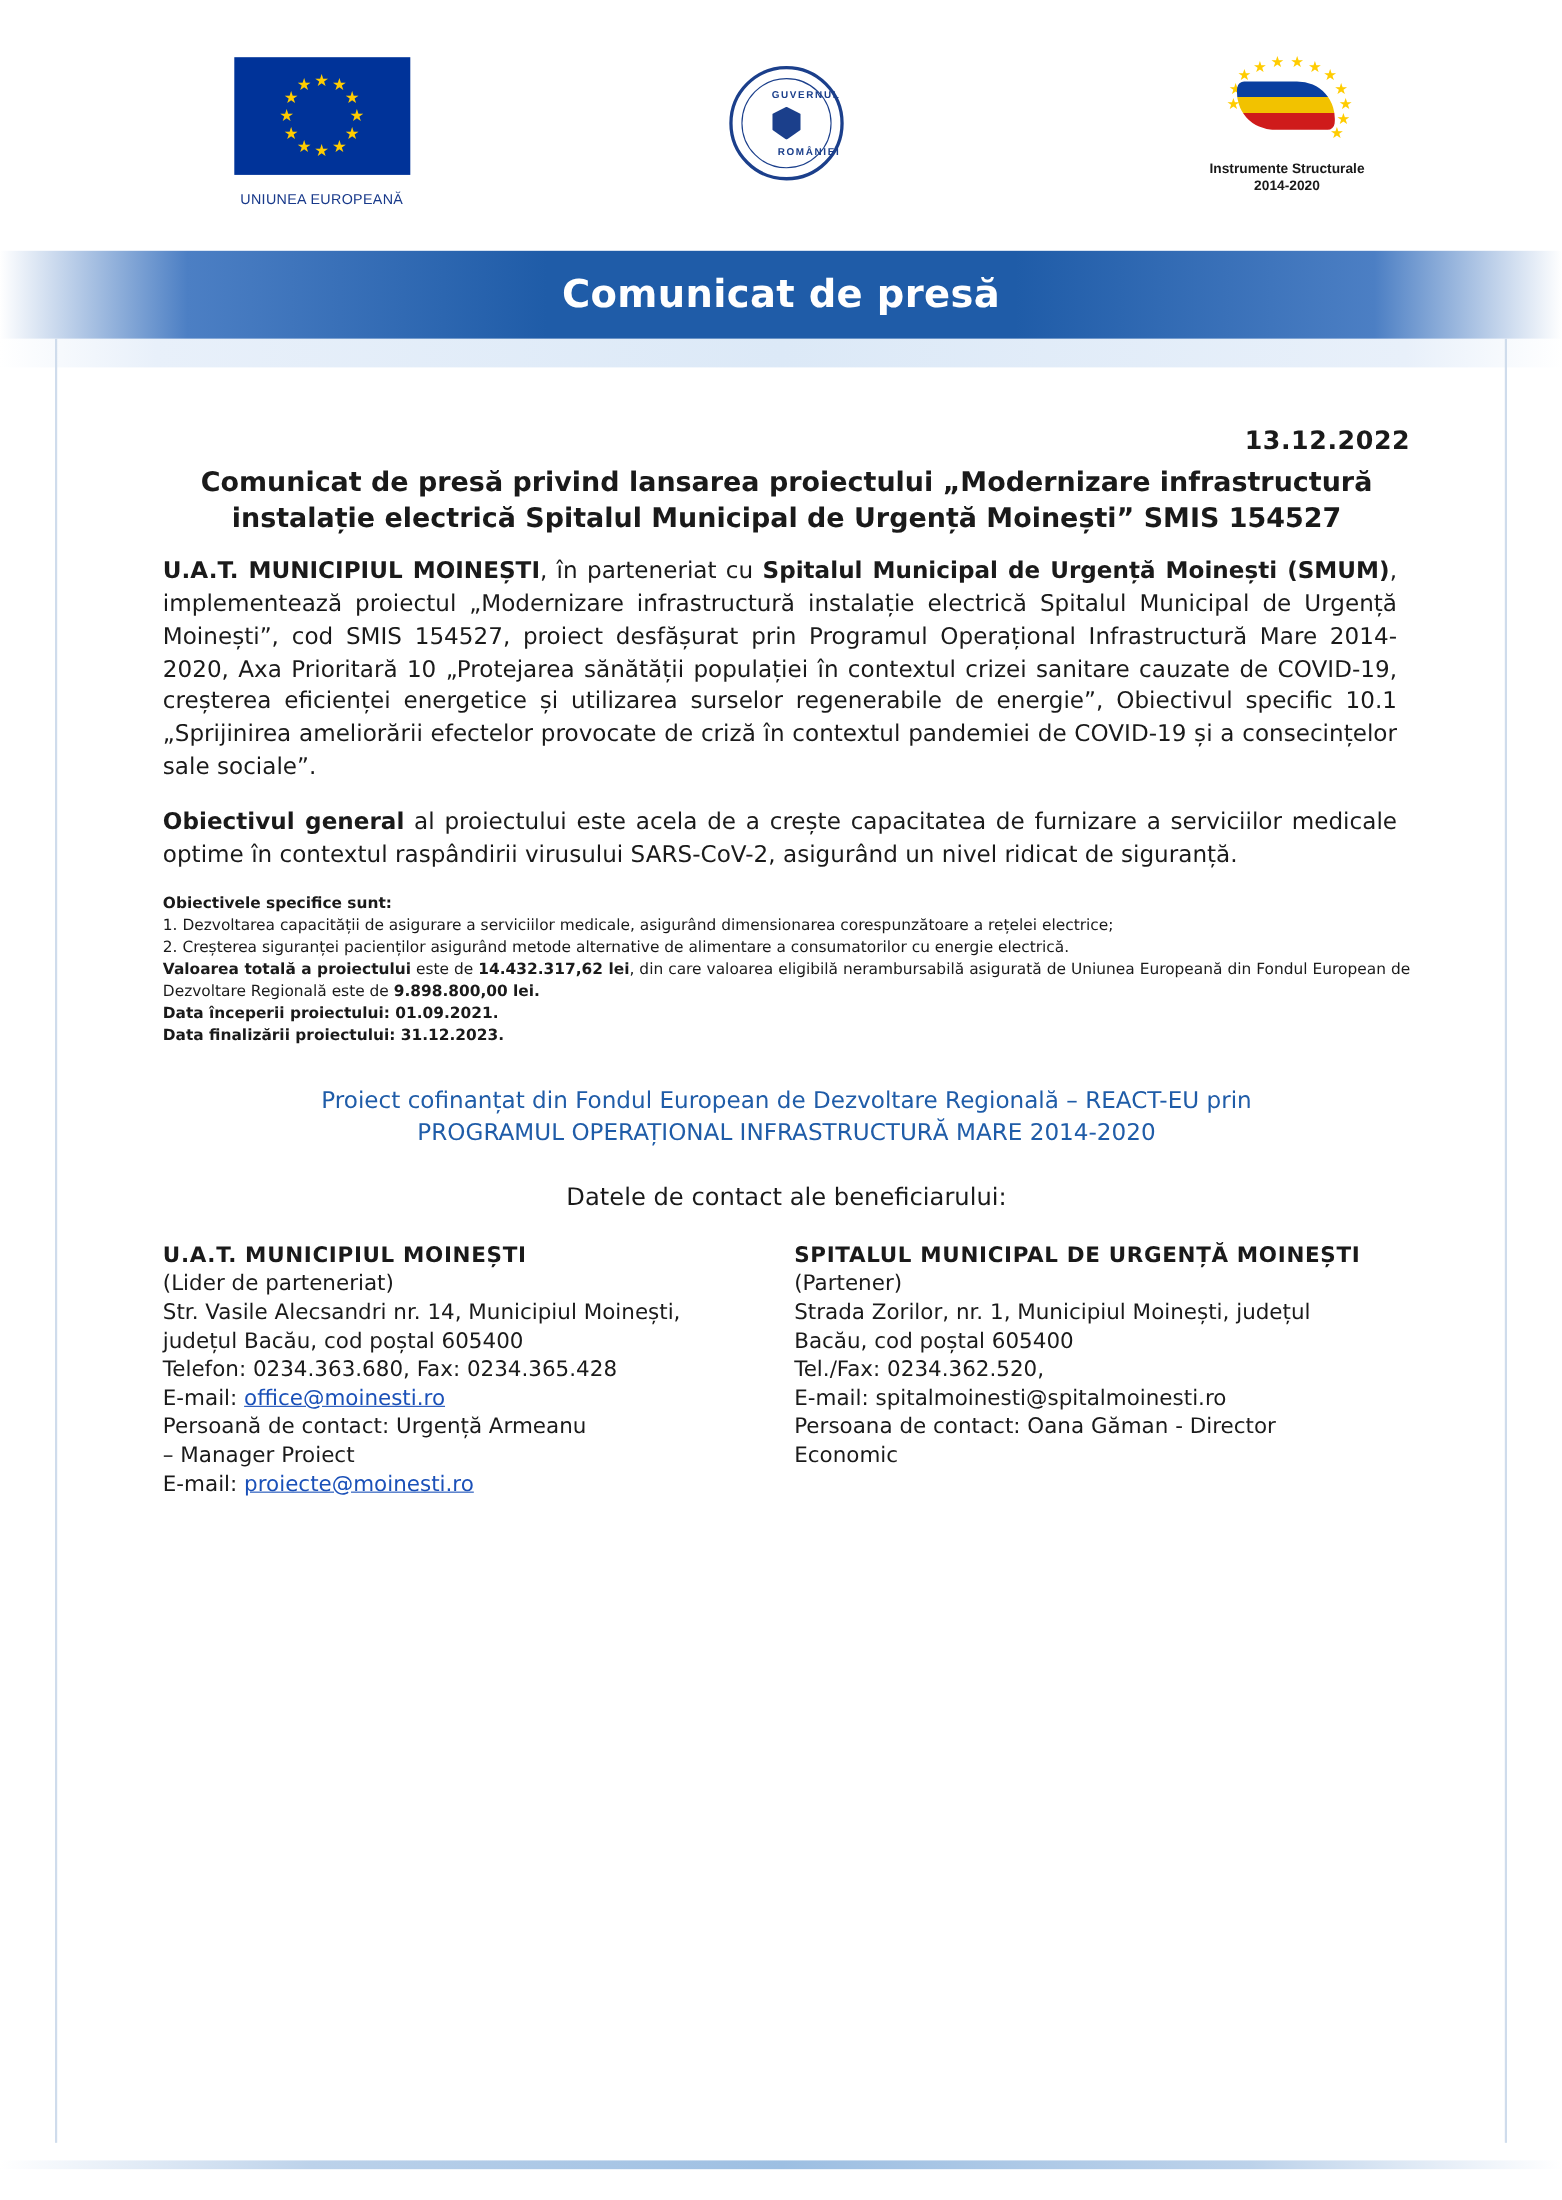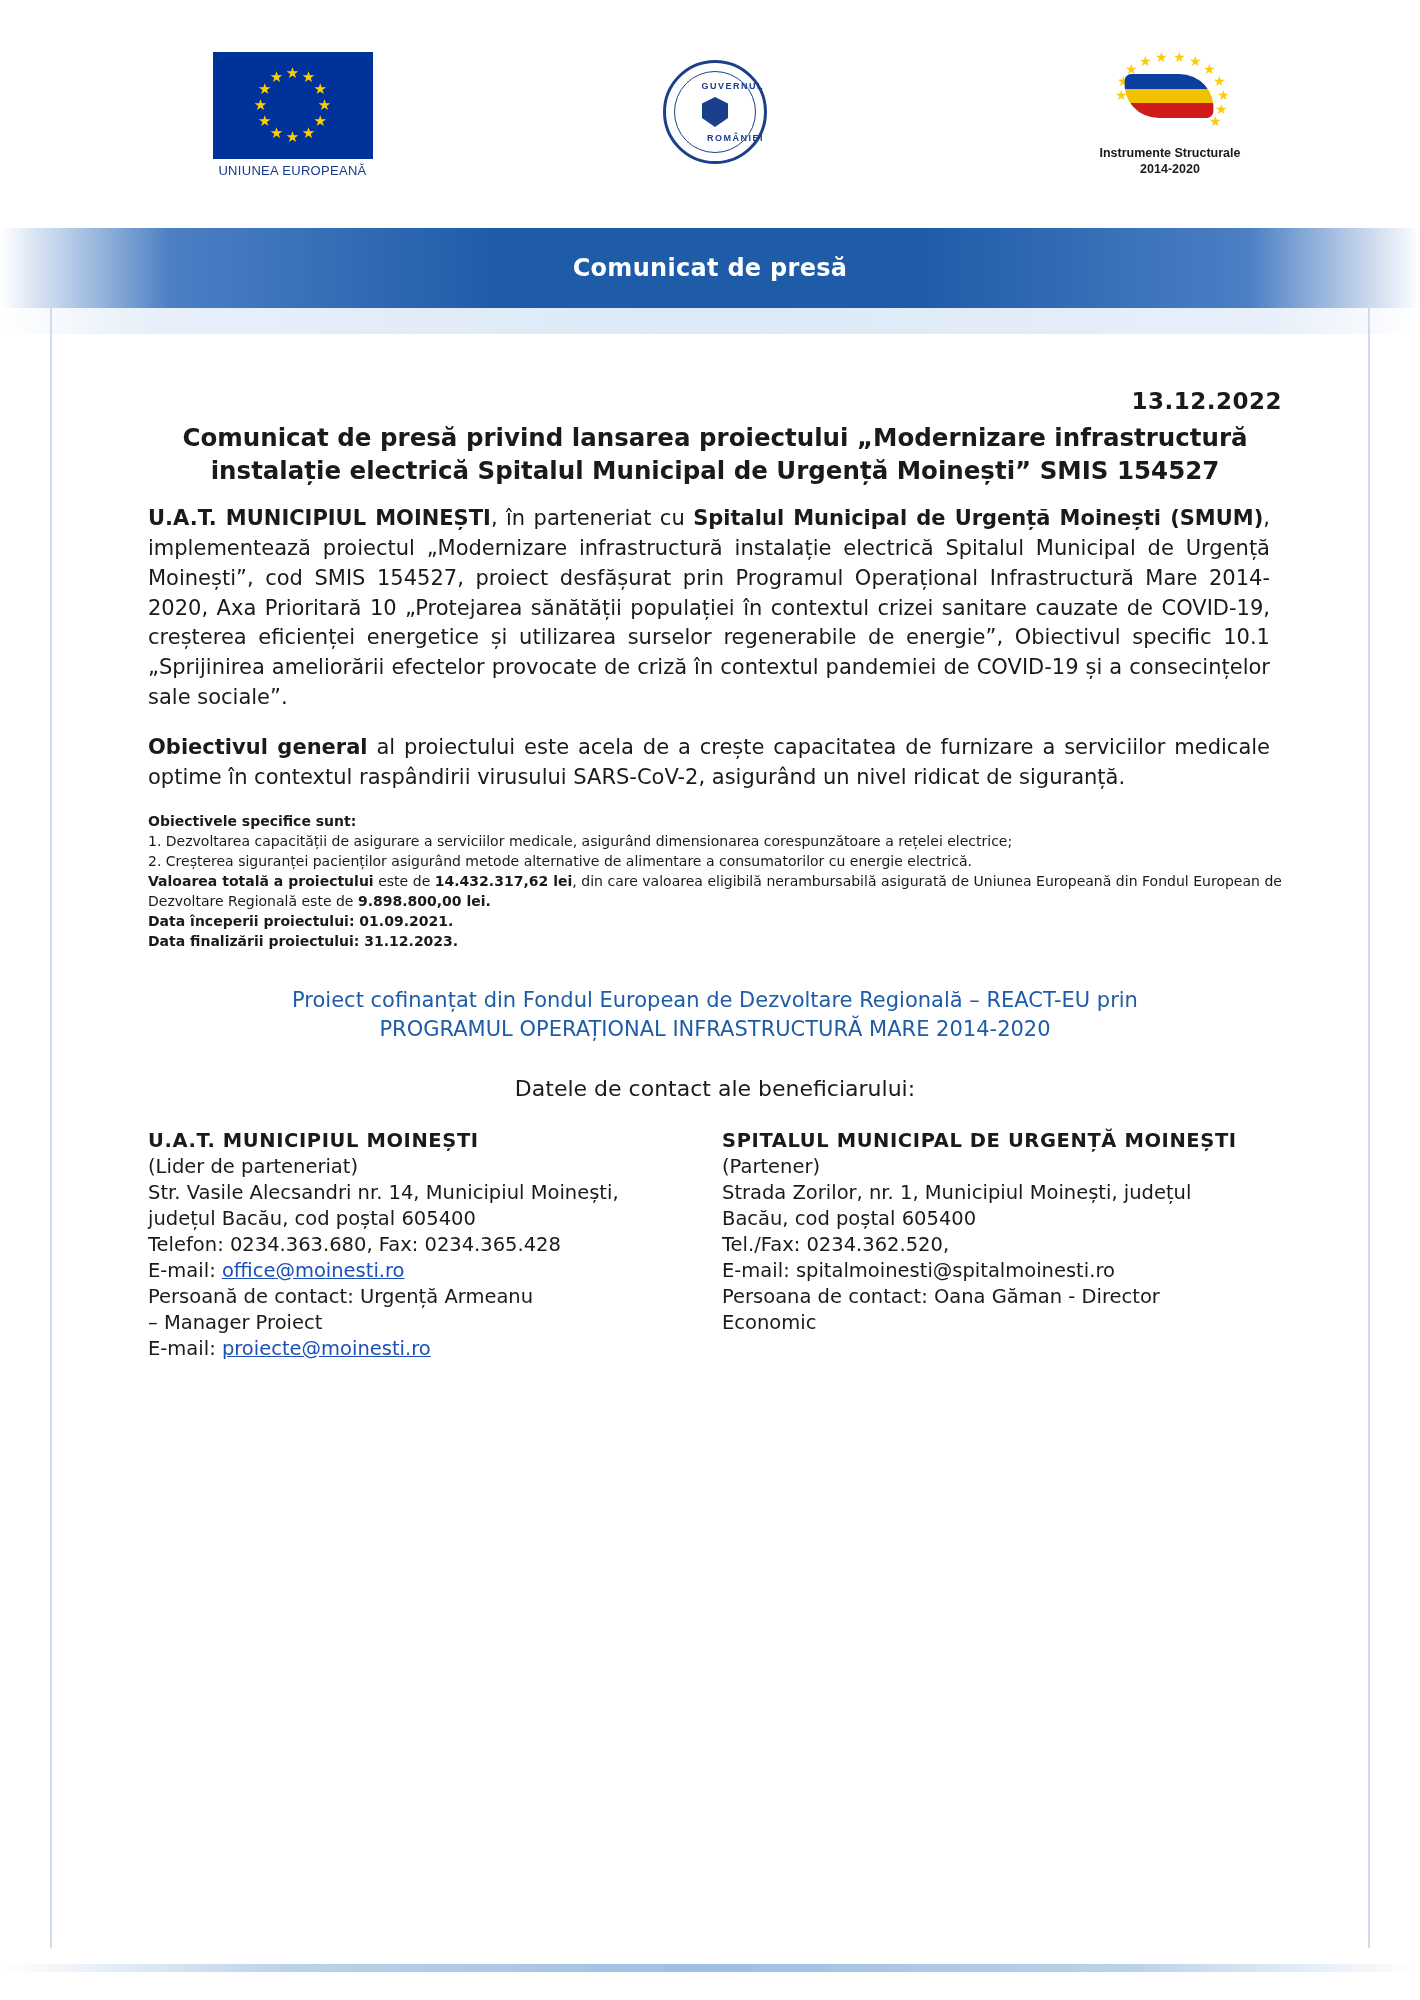--- a/index.html
+++ b/index.html
@@ -49,21 +49,21 @@
     color: #FFCC00;
     font-size: 15px;
     line-height: 15px;
     width: 15px;
     height: 15px;
     text-align: center;
   }
   .eu-caption {
     font-size: 13px;
     color: #18398a;
-    margin-top: 4px;
+    margin-top: 14px;
     letter-spacing: 0.3px;
     font-family: "Liberation Sans", sans-serif;
   }
 
   .gov-wrap {
     position: absolute;
     left: 640px;
     top: 20px;
     width: 150px;
     text-align: center;
@@ -152,21 +152,21 @@
     top: 228px;
     width: 1420px;
     height: 80px;
     background: linear-gradient(90deg, #ffffff 0%, #4c7fc4 12%, #1f5ca8 35%, #1f5ca8 65%, #4c7fc4 88%, #ffffff 100%);
     display: flex;
     align-items: center;
     justify-content: center;
   }
   .banner-title {
     color: #ffffff;
-    font-size: 24px;
+    font-size: 35px;
     font-weight: bold;
     letter-spacing: 0.3px;
   }
   .banner-strip {
     position: absolute;
     left: 0;
     top: 308px;
     width: 1420px;
     height: 26px;
     background: linear-gradient(90deg, #ffffff 0%, #e8f0fa 10%, #dce9f7 50%, #e8f0fa 90%, #ffffff 100%);

